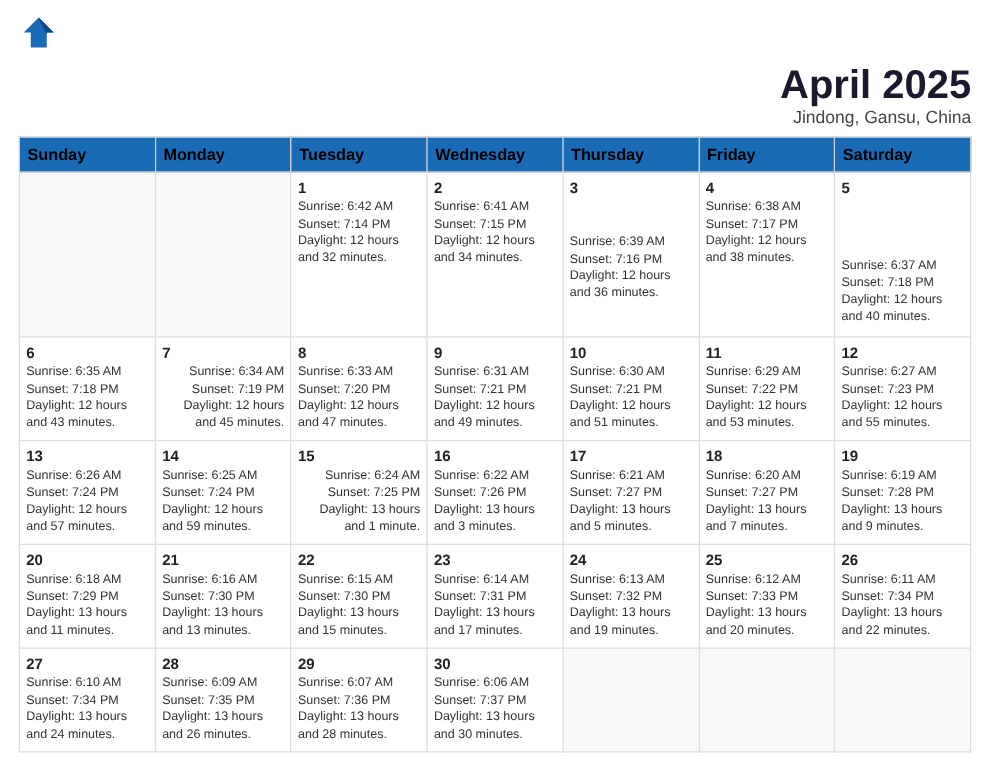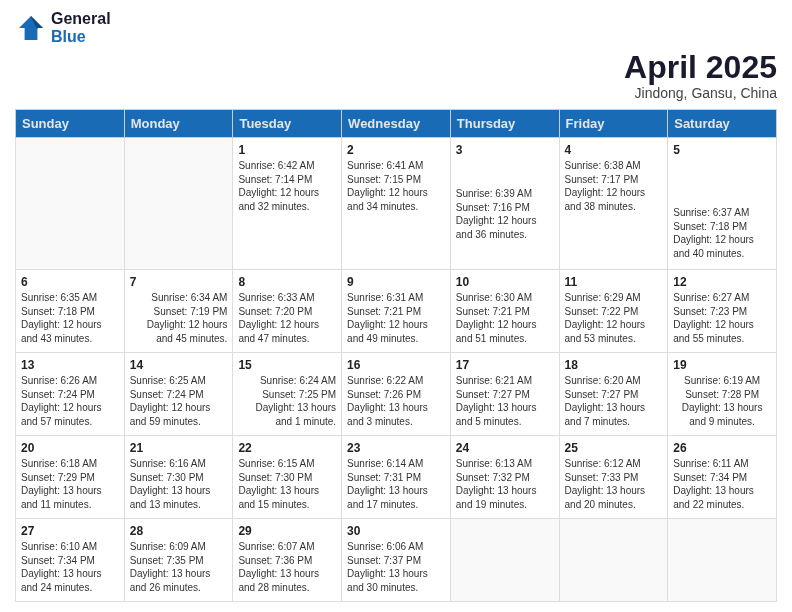--- a/index.html
+++ b/index.html
@@ -48,21 +48,21 @@
     }
     .calendar {
       flex: 1;
       border: 1px solid #ccc;
       border-collapse: collapse;
       width: 100%;
       table-layout: fixed;
     }
     .calendar th {
       background: #1a6bb5;
-      color: #e5e5e5;
+      color: #000000;
       text-align: left;
       padding: 6px 6px;
       font-size: 13px;
       font-weight: bold;
       border: 1px solid #ccc;
     }
     .calendar td {
       vertical-align: top;
       padding: 4px 5px;
       font-size: 10.5px;
@@ -89,24 +89,20 @@
 </head>
 <body>
 
 <div class="page">
   <div class="header">
     <div class="logo">
       <svg class="logo-icon" viewBox="0 0 40 40">
         <polygon points="20,5 35,20 28,20 28,35 12,35 12,20 5,20" fill="#1a6bb5"></polygon>
         <polygon points="20,5 35,20 28,20 28,22 20,7" fill="#0d4a8a"></polygon>
       </svg>
-      <div>
-        <div style="font-size:16px;font-weight:bold;color:#1a1a2e;">General</div>
-        <div style="font-size:16px;font-weight:bold;color:#1a6bb5;">Blue</div>
-      </div>
     </div>
     <div class="title-section">
       <div class="month-title">April 2025</div>
       <div class="location">Jindong, Gansu, China</div>
     </div>
   </div>
 
   <table class="calendar">
     <thead>
       <tr>
@@ -248,21 +244,21 @@
           </td>
           <td>
             <span class="day-num">18</span>
             <div class="day-info" style="white-space: pre-line;">Sunrise: 6:20 AM
 Sunset: 7:27 PM
 Daylight: 13 hours
 and 7 minutes.</div>
           </td>
           <td>
             <span class="day-num">19</span>
-            <div class="day-info" style="white-space: pre-line; text-align: center;">Sunrise: 6:19 AM
+            <div class="day-info" style="white-space: pre-line;">Sunrise: 6:19 AM
 Sunset: 7:28 PM
 Daylight: 13 hours
 and 9 minutes.</div>
           </td>
         </tr>
         <tr>
           <td>
             <span class="day-num">20</span>
             <div class="day-info" style="white-space: pre-line;">Sunrise: 6:18 AM
 Sunset: 7:29 PM

